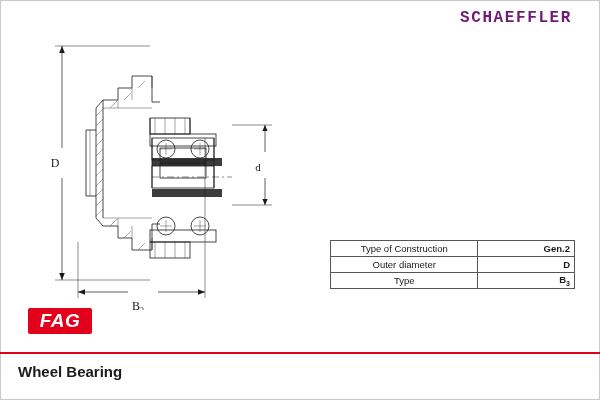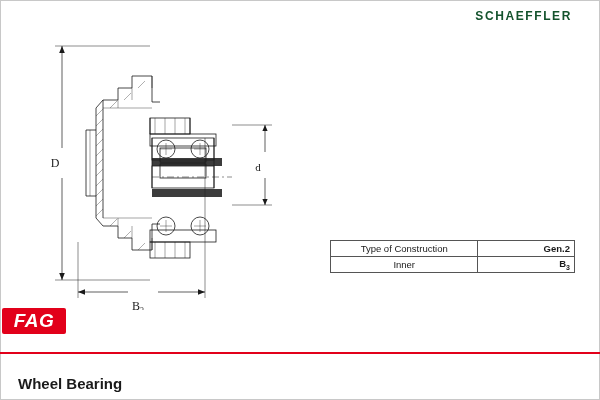--- a/index.html
+++ b/index.html
@@ -30,25 +30,25 @@
   .brand-header {
     position: absolute;
     left: 0; top: 0;
     width: 600px;
     height: 40px;
   }
   .brand-schaeffler {
     position: absolute;
     right: 28px;
     top: 9px;
-    font-size: 12px;
+    font-size: 16px;
     font-weight: bold;
     letter-spacing: 1.6px;
-    color: #14532d;
-    font-family: Liberation Sans, sans-serif;
+    color: #701a75;
+    font-family: Liberation Mono, monospace;
   }
   
   .drawing {
     position: absolute;
     left: 0;
     top: 30px;
     width: 330px;
     height: 280px;
   }
   .tech-svg { display: block; }
@@ -80,21 +80,21 @@
     text-align: right;
     font-weight: bold;
   }
   table.spec td.value .sub {
     font-size: 7px;
     vertical-align: sub;
   }
   
   .fag-logo {
     position: absolute;
-    left: 2px;
+    left: 28px;
     top: 308px;
     width: 64px;
     height: 26px;
     background: #e2001a;
     border-radius: 2px;
   }
   .fag-logo-text {
     position: absolute;
     left: 0; top: 0;
     width: 64px;
@@ -118,21 +118,20 @@
     border-top: 2px solid #e2001a;
     box-sizing: border-box;
   }
   .footer-title {
     position: absolute;
     left: 18px;
     top: 363px;
     font-size: 15px;
     font-weight: bold;
     color: #1a1a1a;
-    margin-top: 12px;
   }
   .dim-label {
     font-family: "Liberation Serif", serif;
   }
 </style>
 </head>
 <body>
 
 <div id="page">
 
@@ -296,21 +295,25 @@
   </div>
 
   <div class="spec-table-wrap">
     <table class="spec">
       <tbody>
         <tr>
           <td class="label">Type of Construction</td>
           <td class="value">Gen.2</td>
         </tr>
         <tr>
-          <td class="label">Inner</td>
+          <td class="label">Outer diameter</td>
+          <td class="value">D</td>
+        </tr>
+        <tr>
+          <td class="label">Type</td>
           <td class="value"><span>B</span><span class="sub">3</span></td>
         </tr>
       </tbody>
     </table>
   </div>
 
   <div class="fag-logo">
     <div class="fag-logo-text">FAG</div>
   </div>
 

